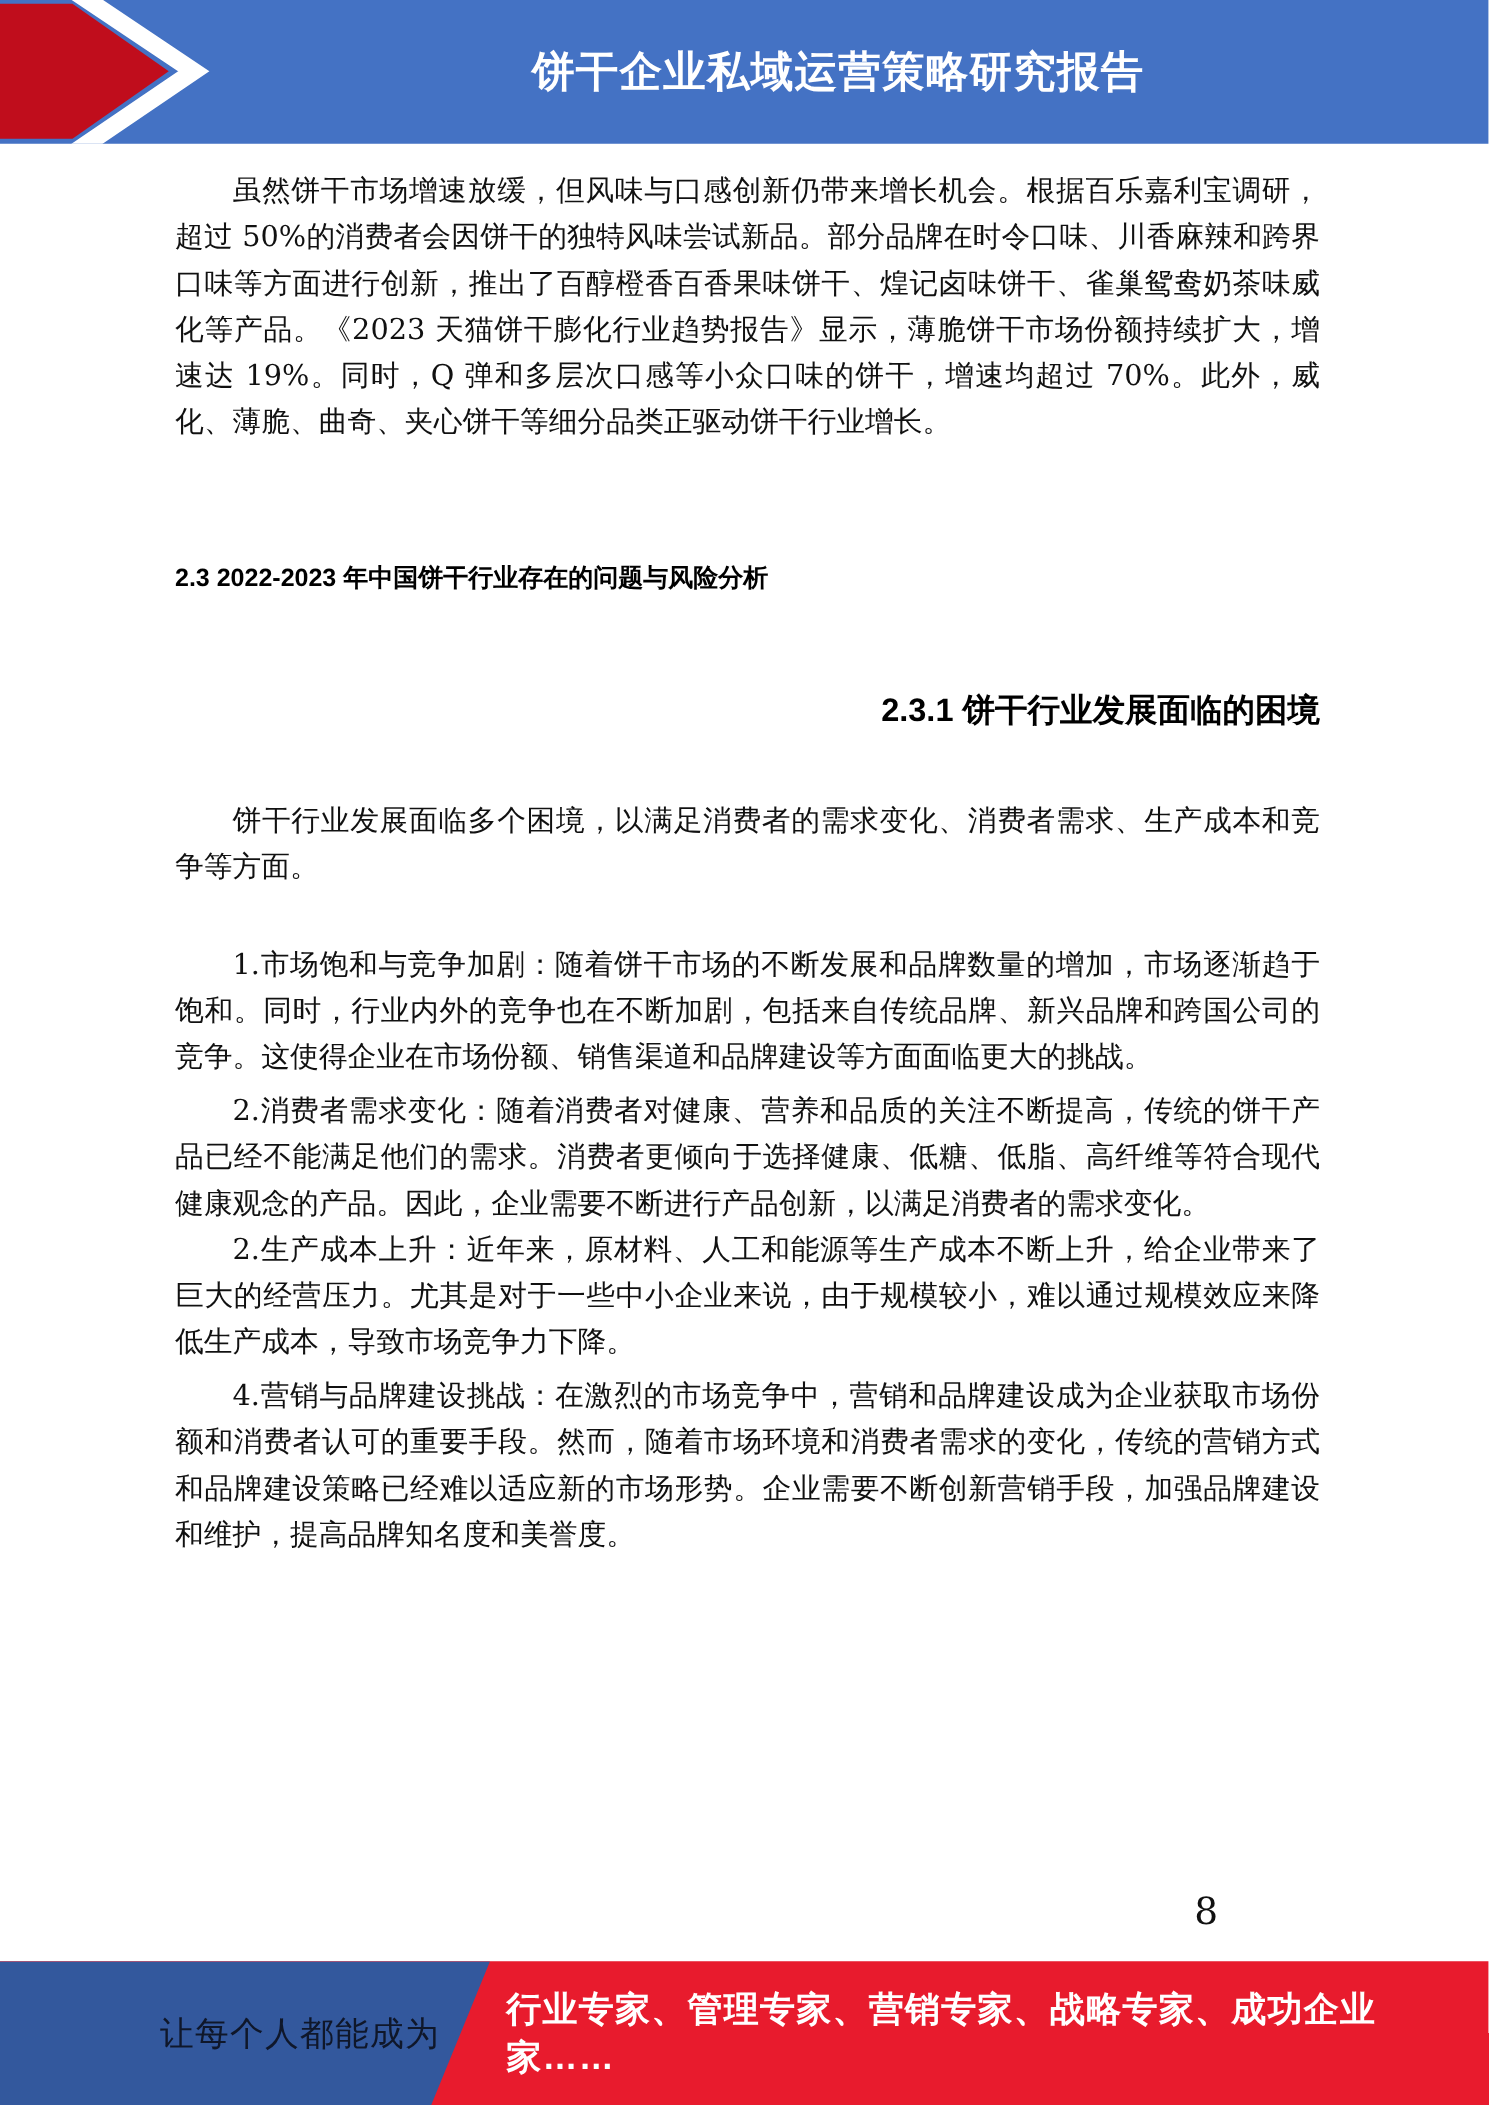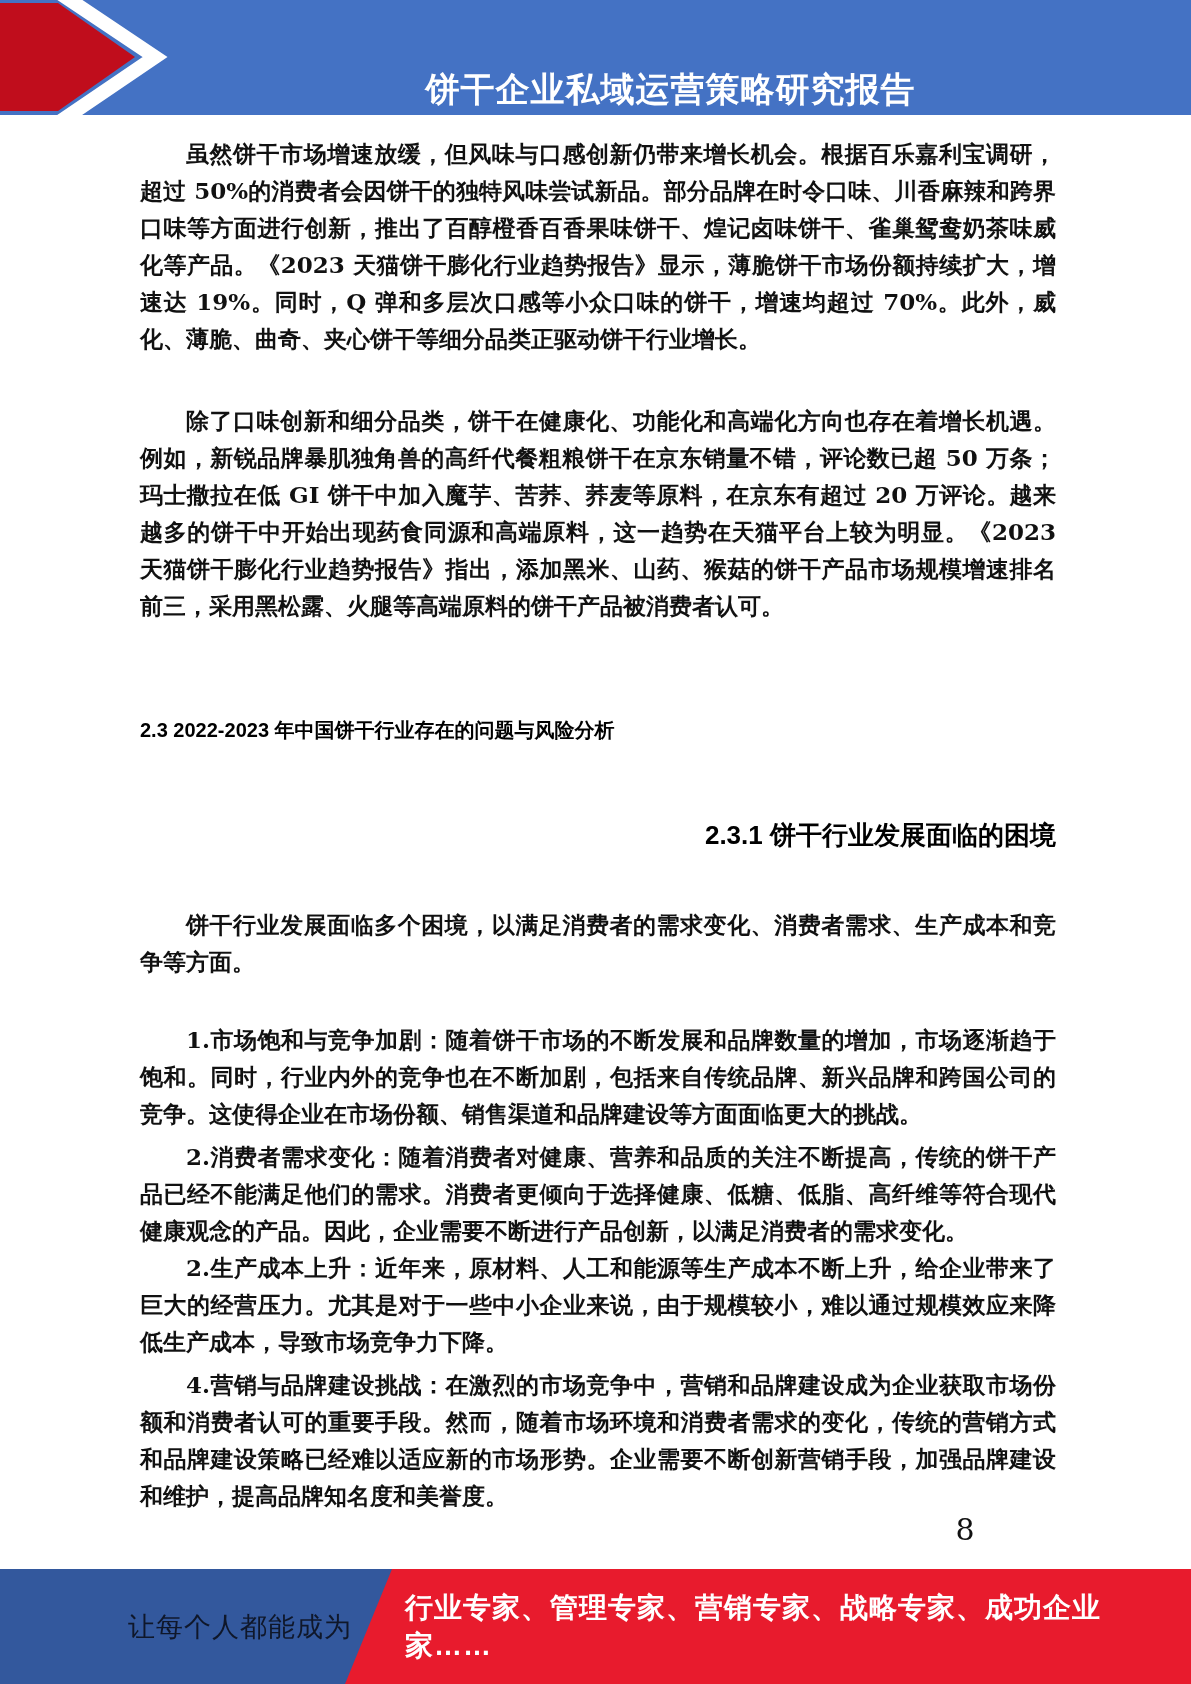--- a/index.html
+++ b/index.html
@@ -31,38 +31,36 @@
     top: 0; left: 150px; right: 0;
     height: 115px;
     display: flex;
     align-items: center;
     justify-content: center;
     color: #ffffff;
     font-family: "Liberation Sans", sans-serif;
     font-weight: bold;
     font-size: 34px;
     letter-spacing: 1px;
-    margin-top: 32px;
   }
 
   
   .content {
     position: absolute;
     top: 135px;
     left: 140px;
     width: 916px;
     color: #111111;
     font-size: 23px;
     line-height: 37px;
     text-align: justify;
   }
   .content p {
     margin: 0;
     text-indent: 2em;
-    font-weight: bold;
   }
   .content p.gap-large   { margin-top: 45px; }
   .content p.gap-item    { margin-top: 6px;  }
   .content p.gap-item0   { margin-top: 41px; }
   .content p.gap-after-h { margin-top: 52px; }
   .content h1 {
     margin: 86px 0 0 0;
     font-family: "Liberation Sans", sans-serif;
     font-weight: bold;
     font-size: 20px;
@@ -140,21 +138,20 @@
   <div class="header-banner">
     <svg class="header-chevron" viewBox="0 0 170 115" xmlns="http://www.w3.org/2000/svg">
       <polyline points="52,-12 155,57 52,127" fill="none" stroke="#ffffff" stroke-width="14"></polyline>
       <polygon points="0,3 58,3 135,57 58,111 0,111" fill="#c00d1c"></polygon>
     </svg>
     <div class="header-title">饼干企业私域运营策略研究报告</div>
   </div>
 
   <div class="content">
     <p>虽然饼干市场增速放缓，但风味与口感创新仍带来增长机会。根据百乐嘉利宝调研，超过 50%的消费者会因饼干的独特风味尝试新品。部分品牌在时令口味、川香麻辣和跨界口味等方面进行创新，推出了百醇橙香百香果味饼干、煌记卤味饼干、雀巢鸳鸯奶茶味威化等产品。《2023 天猫饼干膨化行业趋势报告》显示，薄脆饼干市场份额持续扩大，增速达 19%。同时，Q 弹和多层次口感等小众口味的饼干，增速均超过 70%。此外，威化、薄脆、曲奇、夹心饼干等细分品类正驱动饼干行业增长。</p>
-    <p class="gap-large">除了口味创新和细分品类，饼干在健康化、功能化和高端化方向也存在着增长机遇。例如，新锐品牌暴肌独角兽的高纤代餐粗粮饼干在京东销量不错，评论数已超 50 万条；玛士撒拉在低 GI 饼干中加入魔芋、苦荞、荞麦等原料，在京东有超过 20 万评论。越来越多的饼干中开始出现药食同源和高端原料，这一趋势在天猫平台上较为明显。《2023 天猫饼干膨化行业趋势报告》指出，添加黑米、山药、猴菇的饼干产品市场规模增速排名前三，采用黑松露、火腿等高端原料的饼干产品被消费者认可。</p>
     <h1>2.3 2022-2023 年中国饼干行业存在的问题与风险分析</h1>
     <h2>2.3.1 饼干行业发展面临的困境</h2>
     <p class="gap-after-h">饼干行业发展面临多个困境，以满足消费者的需求变化、消费者需求、生产成本和竞争等方面。</p>
     <p class="gap-item0">1.市场饱和与竞争加剧：随着饼干市场的不断发展和品牌数量的增加，市场逐渐趋于饱和。同时，行业内外的竞争也在不断加剧，包括来自传统品牌、新兴品牌和跨国公司的竞争。这使得企业在市场份额、销售渠道和品牌建设等方面面临更大的挑战。</p>
     <p class="gap-item">2.消费者需求变化：随着消费者对健康、营养和品质的关注不断提高，传统的饼干产品已经不能满足他们的需求。消费者更倾向于选择健康、低糖、低脂、高纤维等符合现代健康观念的产品。因此，企业需要不断进行产品创新，以满足消费者的需求变化。</p>
     <p>2.生产成本上升：近年来，原材料、人工和能源等生产成本不断上升，给企业带来了巨大的经营压力。尤其是对于一些中小企业来说，由于规模较小，难以通过规模效应来降低生产成本，导致市场竞争力下降。</p>
     <p class="gap-item">4.营销与品牌建设挑战：在激烈的市场竞争中，营销和品牌建设成为企业获取市场份额和消费者认可的重要手段。然而，随着市场环境和消费者需求的变化，传统的营销方式和品牌建设策略已经难以适应新的市场形势。企业需要不断创新营销手段，加强品牌建设和维护，提高品牌知名度和美誉度。</p>
   </div>
 
   <div class="page-number">8</div>

